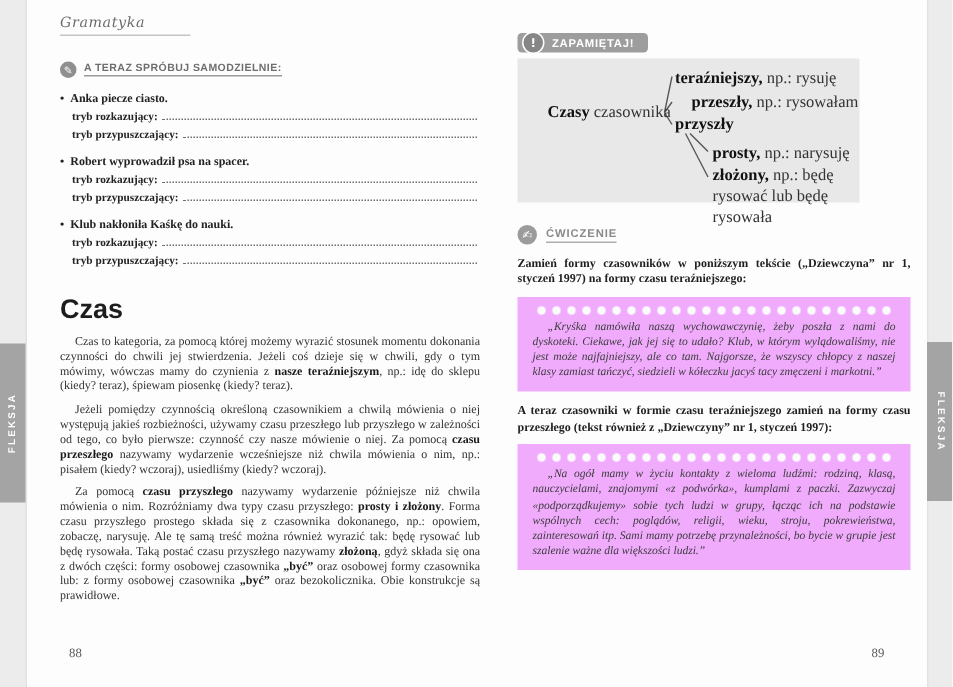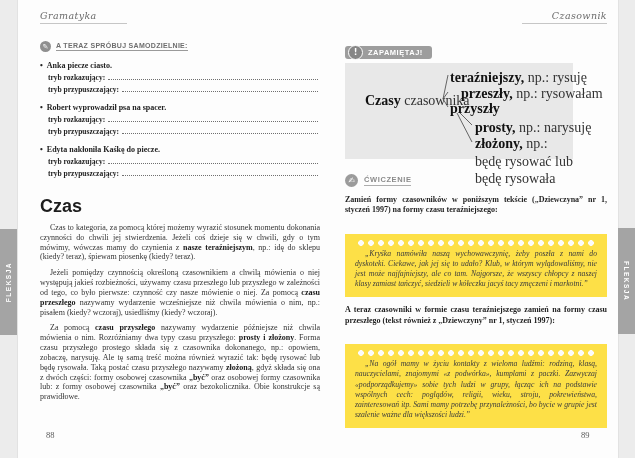--- a/index.html
+++ b/index.html
@@ -50,35 +50,35 @@
   .badge-row{margin-top:22px;display:flex;align-items:center;}
   .badge{display:inline-flex;align-items:center;background:#9d9d9d;border-radius:3px;
          height:13px;padding:0 9px 0 3px;}
   .badge .circ{width:13px;height:13px;background:#868686;border:1px solid #fff;font-size:8px;
                font-weight:bold;margin-right:5px;}
   .badge-label{font-family:"Liberation Sans",sans-serif;font-size:7.5px;font-weight:bold;
                color:#fff;letter-spacing:0.5px;}
   
   .diagram{position:relative;margin-top:4px;width:228px;height:96px;background:#e8e8e8;}
   .diagram svg{position:absolute;left:0;top:0;}
-  .dg{position:absolute;font-size:14px;color:#333;white-space:nowrap;}
+  .dg{position:absolute;font-size:11px;color:#333;white-space:nowrap;}
   .dg .b{color:#111;}
   .dg-root{left:20px;top:30px;}
   .dg-b0{left:105px;top:7px;}
   .dg-b1{left:116px;top:23px;}
   .dg-b2{left:105px;top:38px;}
   .dg-s0{left:130px;top:57px;}
   .dg-s1{left:130px;top:72px;white-space:normal;width:98px;line-height:1.25;}
   
   .ex-head{display:flex;align-items:center;gap:6px;margin-top:15px;}
   .ex-head .circ{width:13px;height:13px;background:#9b9b9b;font-size:8px;}
   .ex-title{font-family:"Liberation Sans",sans-serif;font-size:7.5px;font-weight:bold;color:#8a8a8a;
             letter-spacing:0.6px;border-bottom:1px solid #adadad;padding-bottom:1px;}
   .task-text{margin-top:8px;font-size:8px;font-weight:bold;line-height:1.3;text-align:justify;color:#1f1f1f;}
-  .quote-box{margin-top:18px;background:#fde047;padding:3px 10px 8px 10px;}
+  .quote-box{margin-top:6px;background:#f0abfc;padding:3px 10px 8px 10px;}
   .bead-row{height:8px;margin:2px 2px 2px 2px;
             background-image:radial-gradient(circle at 4px 4px,#fbfbfb 2.6px,rgba(0,0,0,0) 3.1px);
             background-size:10px 8px;background-repeat:repeat-x;}
   .quote-text{font-size:7.7px;font-style:italic;line-height:1.32;text-align:justify;color:#3c3c3c;text-indent:10px;}
   
   .pagenum{position:absolute;top:430px;font-size:8.5px;color:#5a5a5a;}
   .pn-left{left:46px;}
   .pn-right{left:581px;text-align:right;}
 </style>
 </head>
@@ -132,42 +132,39 @@
       </div>
       <div class="answer-row">
         <span>tryb przypuszczający:</span>
         <span class="leader"></span>
       </div>
     </div>
 
     <div class="task-item">
       <div class="task-sentence">
         <span>•</span>
-        <span>Edyta nakłoniła Kaśkę do piecze.</span>
+        <span>Klub nakłoniła Kaśkę do nauki.</span>
       </div>
       <div class="answer-row">
         <span>tryb rozkazujący:</span>
         <span class="leader"></span>
       </div>
       <div class="answer-row">
         <span>tryb przypuszczający:</span>
         <span class="leader"></span>
       </div>
     </div>
 
     <div class="sec-heading">Czas</div>
     <p class="para"><span>Czas to kategoria, za pomocą której możemy wyrazić stosunek momentu dokonania czynności do chwili jej stwierdzenia. Jeżeli coś dzieje się w chwili, gdy o tym mówimy, wówczas mamy do czynienia z </span><span class="b">nasze teraźniejszym</span><span>, np.: idę do sklepu (kiedy? teraz), śpiewam piosenkę (kiedy? teraz).</span></p>
     <p class="para"><span>Jeżeli pomiędzy czynnością określoną czasownikiem a chwilą mówienia o niej występują jakieś rozbieżności, używamy czasu przeszłego lub przyszłego w zależności od tego, co było pierwsze: czynność czy nasze mówienie o niej. Za pomocą </span><span class="b">czasu przeszłego</span><span> nazywamy wydarzenie wcześniejsze niż chwila mówienia o nim, np.: pisałem (kiedy? wczoraj), usiedliśmy (kiedy? wczoraj).</span></p>
     <p class="para"><span>Za pomocą </span><span class="b">czasu przyszłego</span><span> nazywamy wydarzenie późniejsze niż chwila mówienia o nim. Rozróżniamy dwa typy czasu przyszłego: </span><span class="b">prosty i złożony</span><span>. Forma czasu przyszłego prostego składa się z czasownika dokonanego, np.: opowiem, zobaczę, narysuję. Ale tę samą treść można również wyrazić tak: będę rysować lub będę rysowała. Taką postać czasu przyszłego nazywamy </span><span class="b">złożoną</span><span>, gdyż składa się ona z dwóch części: formy osobowej czasownika </span><span class="b">„być”</span><span> oraz osobowej formy czasownika lub: z formy osobowej czasownika </span><span class="b">„być”</span><span> oraz bezokolicznika. Obie konstrukcje są prawidłowe.</span></p>
   </div>
 
   <div class="col col-right">
-    <div class="running-head head-right">
-      <span class="rh rh-right">Czasownik</span>
-    </div>
 
     <div class="badge-row">
       <span class="badge">
         <span class="circ">!</span>
         <span class="badge-label">ZAPAMIĘTAJ!</span>
       </span>
     </div>
 
     <div class="diagram">
       <svg width="228" height="96">

